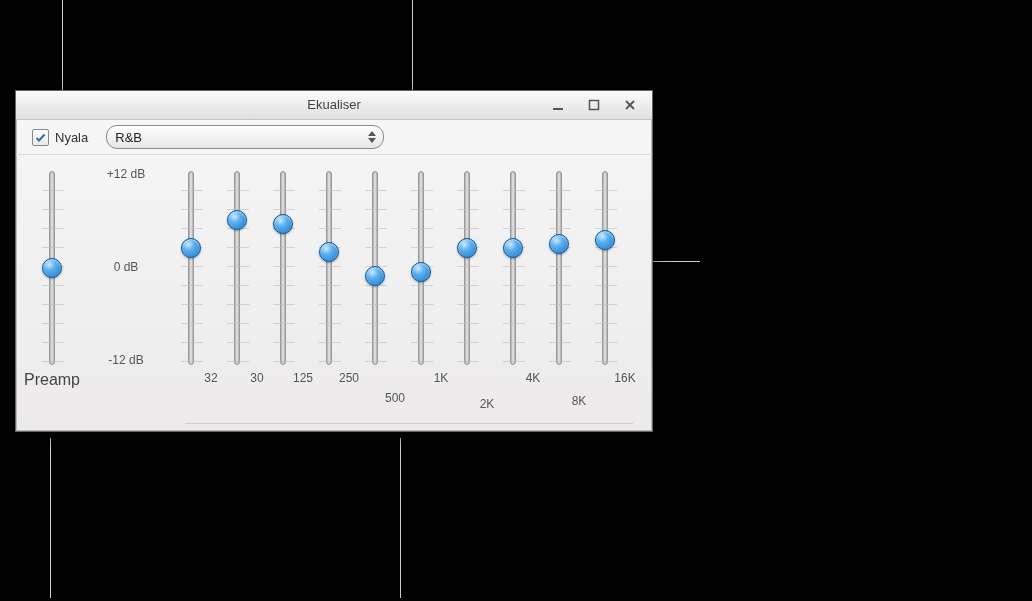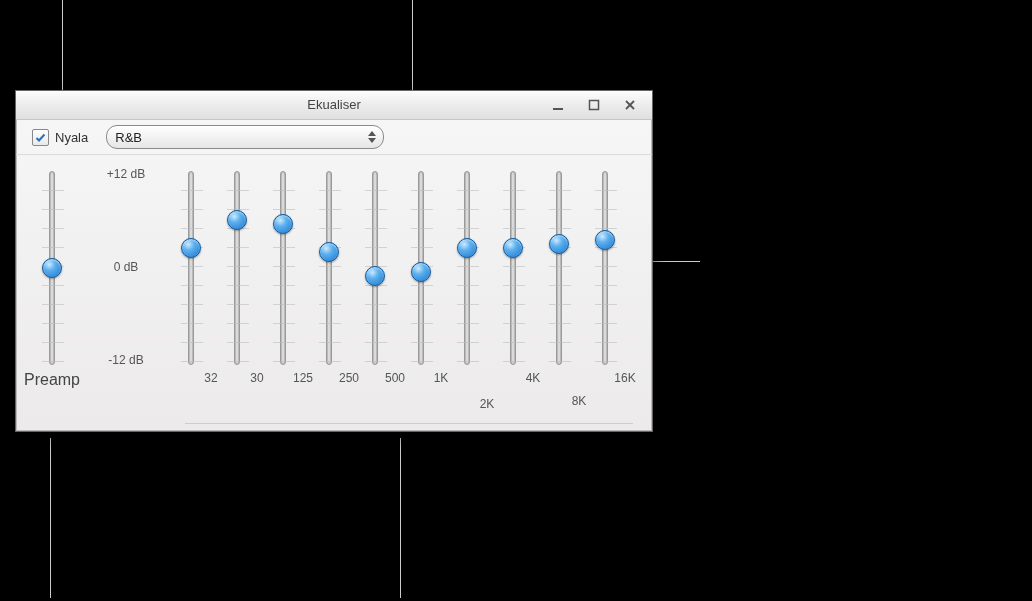--- a/index.html
+++ b/index.html
@@ -318,21 +318,21 @@
               <div class="thumb" style="top: 27.0833%;"></div>
             </div>
             <div class="freqlabel">125</div>
           </div>
           <div class="slider-col" style="left: 293px;">
             <div class="track">
               <div class="thumb" style="top: 41.6667%;"></div>
             </div>
             <div class="freqlabel">250</div>
           </div>
-          <div class="slider-col" style="left: 339px;">
+          <div class="slider-col" style="left: 339px; gap: 20px;">
             <div class="track">
               <div class="thumb" style="top: 54.1667%;"></div>
             </div>
             <div class="freqlabel">500</div>
           </div>
           <div class="slider-col" style="left: 385px;">
             <div class="track">
               <div class="thumb" style="top: 52.0833%;"></div>
             </div>
             <div class="freqlabel">1K</div>

